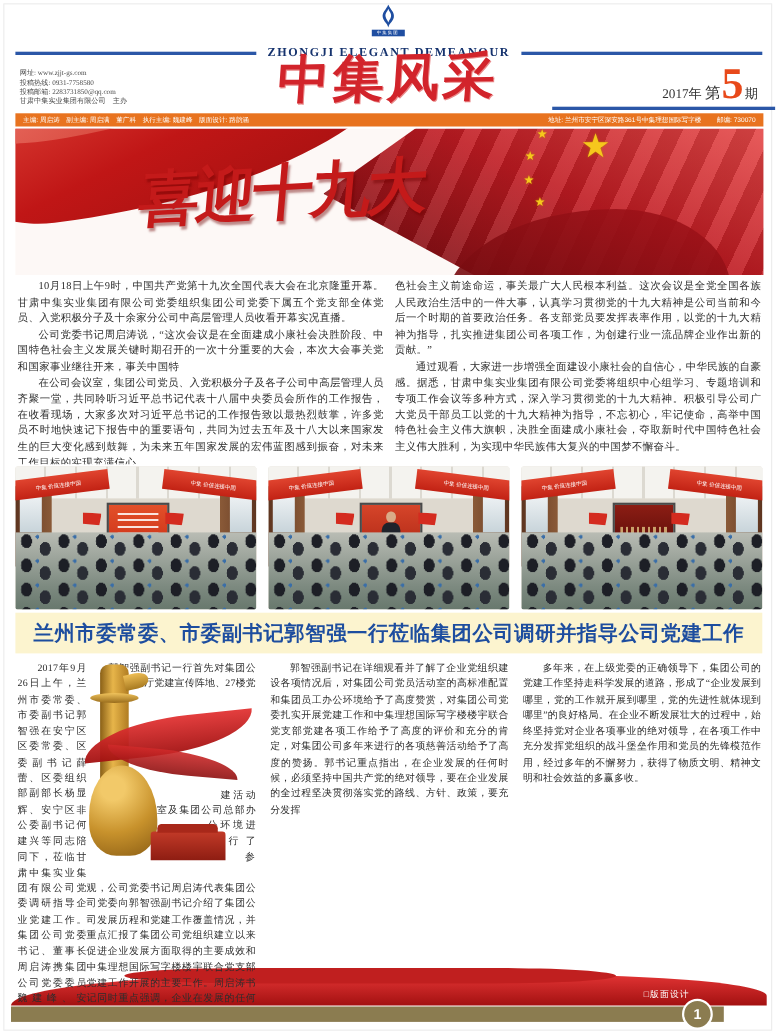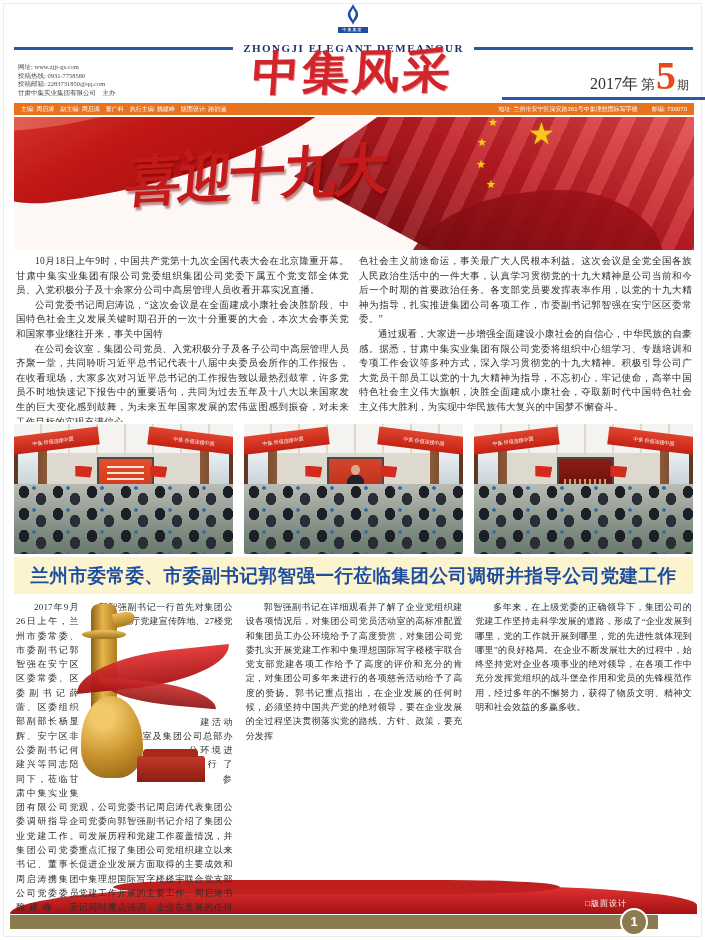--- a/index.html
+++ b/index.html
@@ -13,21 +13,21 @@
   .logo-text{display:block;width:30px;margin:1px auto 0;background:#1f4ea1;color:#fff;
              font-size:4px;line-height:6px;letter-spacing:1px;font-family:"Liberation Sans",sans-serif;}
   .eng-row{position:absolute;top:42px;left:14px;right:12px;display:flex;align-items:center;gap:10px;}
   .eng-rule{flex:1;height:3px;background:#2b57a7;}
   .eng-title{color:#16336e;font-size:11px;font-weight:bold;letter-spacing:1.5px;white-space:nowrap;}
   .info-block{position:absolute;top:63px;left:18px;font-size:6.5px;line-height:8.6px;color:#4a4a4a;}
   .paper-title{position:absolute;top:47px;left:0;right:0;text-align:center;font-size:47px;line-height:50px;
                font-weight:bold;color:#d2242b;transform:skewX(-5deg) rotate(-1deg);letter-spacing:3px;
                text-shadow:1px 1px 0 #e98a8a;}
   .issue{position:absolute;top:56px;right:16px;display:flex;align-items:baseline;color:#333;}
-  .issue-year{font-size:16px;}
+  .issue-year{font-size:12px;}
   .issue-prefix{font-size:14px;margin-left:3px;}
   .issue-number{font-size:40px;line-height:40px;font-weight:bold;color:#e8491a;margin:0 1px;}
   .issue-suffix{font-size:12px;}
   .issue-line{position:absolute;top:97px;left:502px;right:0;height:3px;background:#2b57a7;}
   .staff-bar{position:absolute;top:103px;left:14px;right:11px;height:12px;background:#e8731f;color:#fff;
              font-size:6px;display:flex;justify-content:space-between;align-items:center;padding:0 7px;
              font-family:"Liberation Sans",sans-serif;white-space:nowrap;overflow:hidden;}
   .addr-group{display:flex;gap:14px;}
 
   
@@ -235,21 +235,21 @@
     <div class="slogan">喜迎十九大</div>
   </div>
 
   <div class="article1">
     <div class="a1col">
       <p>10月18日上午9时，中国共产党第十九次全国代表大会在北京隆重开幕。甘肃中集实业集团有限公司党委组织集团公司党委下属五个党支部全体党员、入党积极分子及十余家分公司中高层管理人员收看开幕实况直播。</p>
       <p>公司党委书记周启涛说，“这次会议是在全面建成小康社会决胜阶段、中国特色社会主义发展关键时期召开的一次十分重要的大会，本次大会事关党和国家事业继往开来，事关中国特</p>
       <p>在公司会议室，集团公司党员、入党积极分子及各子公司中高层管理人员齐聚一堂，共同聆听习近平总书记代表十八届中央委员会所作的工作报告，在收看现场，大家多次对习近平总书记的工作报告致以最热烈鼓掌，许多党员不时地快速记下报告中的重要语句，共同为过去五年及十八大以来国家发生的巨大变化感到鼓舞，为未来五年国家发展的宏伟蓝图感到振奋，对未来工作目标的实现充满信心。</p>
     </div>
     <div class="a1col">
-      <p class="noindent">色社会主义前途命运，事关最广大人民根本利益。这次会议是全党全国各族人民政治生活中的一件大事，认真学习贯彻党的十九大精神是公司当前和今后一个时期的首要政治任务。各支部党员要发挥表率作用，以党的十九大精神为指导，扎实推进集团公司各项工作，市委副书记郭智强在安宁区区委常委。”</p>
+      <p class="noindent">色社会主义前途命运，事关最广大人民根本利益。这次会议是全党全国各族人民政治生活中的一件大事，认真学习贯彻党的十九大精神是公司当前和今后一个时期的首要政治任务。各支部党员要发挥表率作用，以党的十九大精神为指导，扎实推进集团公司各项工作，为创建行业一流品牌企业作出新的贡献。”</p>
       <p>通过观看，大家进一步增强全面建设小康社会的自信心，中华民族的自豪感。据悉，甘肃中集实业集团有限公司党委将组织中心组学习、专题培训和专项工作会议等多种方式，深入学习贯彻党的十九大精神。积极引导公司广大党员干部员工以党的十九大精神为指导，不忘初心，牢记使命，高举中国特色社会主义伟大旗帜，决胜全面建成小康社会，夺取新时代中国特色社会主义伟大胜利，为实现中华民族伟大复兴的中国梦不懈奋斗。</p>
     </div>
   </div>
 
   <div class="photo-row">
     <div class="photo p1">
       <div class="ph-ceiling"></div>
       <div class="ph-wall-l"></div>
       <div class="ph-wall-r"></div>
       <div class="ph-win-l"></div>

